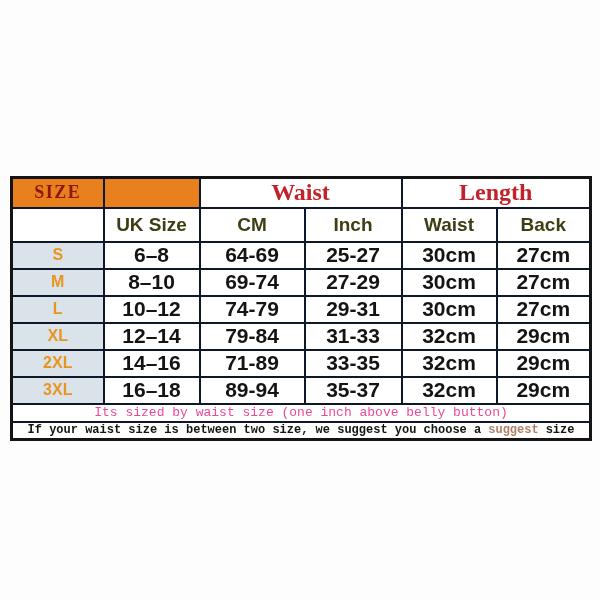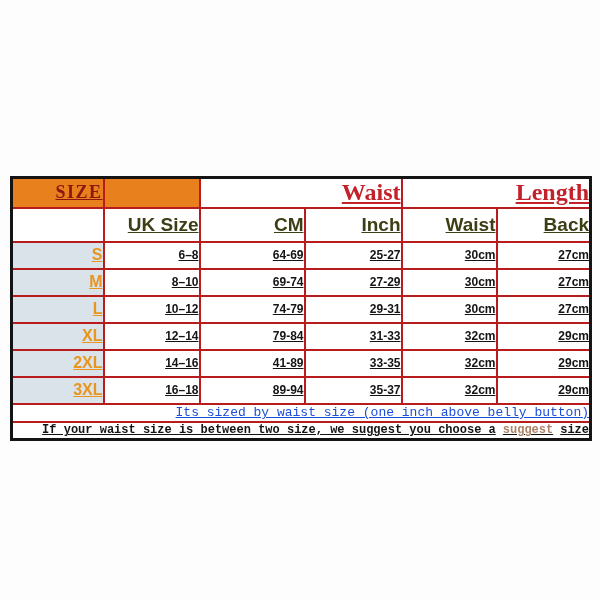--- a/index.html
+++ b/index.html
@@ -18,27 +18,26 @@
     position: absolute;
     left: 10px;
     top: 176px;
     width: 579px;
     border-collapse: collapse;
     table-layout: fixed;
     background: #ffffff;
     border: 3px solid #141414;
   }
   td {
-    border: 2px solid #b91c1c;
-    text-align: right;
+    border: 2px solid #0f172a;
+    text-align: center;
     vertical-align: middle;
     padding: 0;
     overflow: hidden;
     white-space: nowrap;
-    text-decoration: underline;
   }
   tr.group-row  { height: 30px; }
   tr.sub-row    { height: 34px; }
   tr.data-row   { height: 27px; }
   tr.note-row   { height: 18px; }
 
   td.orange-cell {
     background: #e8801d;
   }
   td.corner-cell {
@@ -63,27 +62,27 @@
   td.size-label-cell {
     background: #dae3ea;
     font-family: "Liberation Sans", sans-serif;
     font-weight: bold;
     font-size: 16px;
     color: #e8951f;
   }
   td.value-cell {
     font-family: "Liberation Sans", sans-serif;
     font-weight: bold;
-    font-size: 12px;
+    font-size: 21px;
     color: #141414;
   }
   td.note-cell {
     font-family: "Liberation Mono", "DejaVu Sans Mono", monospace;
     font-size: 13px;
-    color: #1d4ed8;
+    color: #ec4899;
   }
   td.note-cell-bold {
     font-family: "Liberation Mono", "DejaVu Sans Mono", monospace;
     font-weight: bold;
     font-size: 12px;
     color: #141414;
   }
   .smaller-highlight {
     color: #ad8266;
     margin: 0 7px;
@@ -152,21 +151,21 @@
       <td class="value-cell">12–14</td>
       <td class="value-cell">79-84</td>
       <td class="value-cell">31-33</td>
       <td class="value-cell">32cm</td>
       <td class="value-cell">29cm</td>
     </tr>
 
     <tr class="data-row">
       <td class="size-label-cell">2XL</td>
       <td class="value-cell">14–16</td>
-      <td class="value-cell">41-89</td>
+      <td class="value-cell">71-89</td>
       <td class="value-cell">33-35</td>
       <td class="value-cell">32cm</td>
       <td class="value-cell">29cm</td>
     </tr>
 
     <tr class="data-row">
       <td class="size-label-cell">3XL</td>
       <td class="value-cell">16–18</td>
       <td class="value-cell">89-94</td>
       <td class="value-cell">35-37</td>

